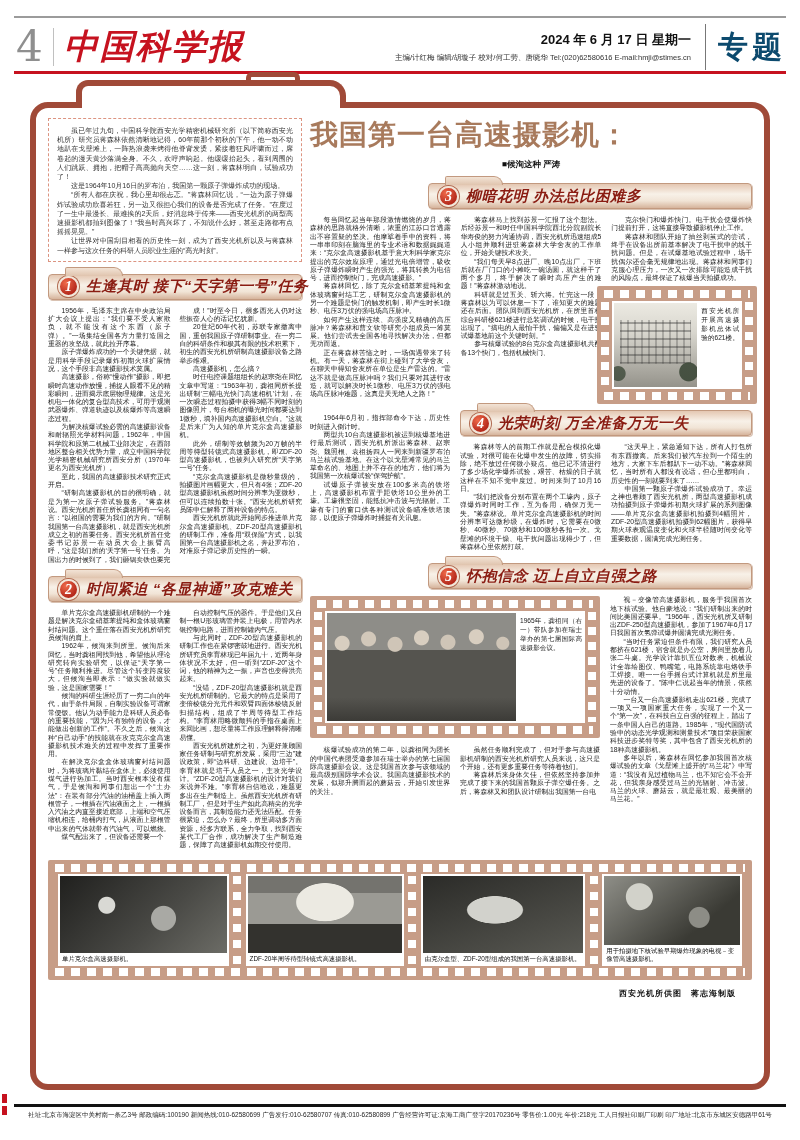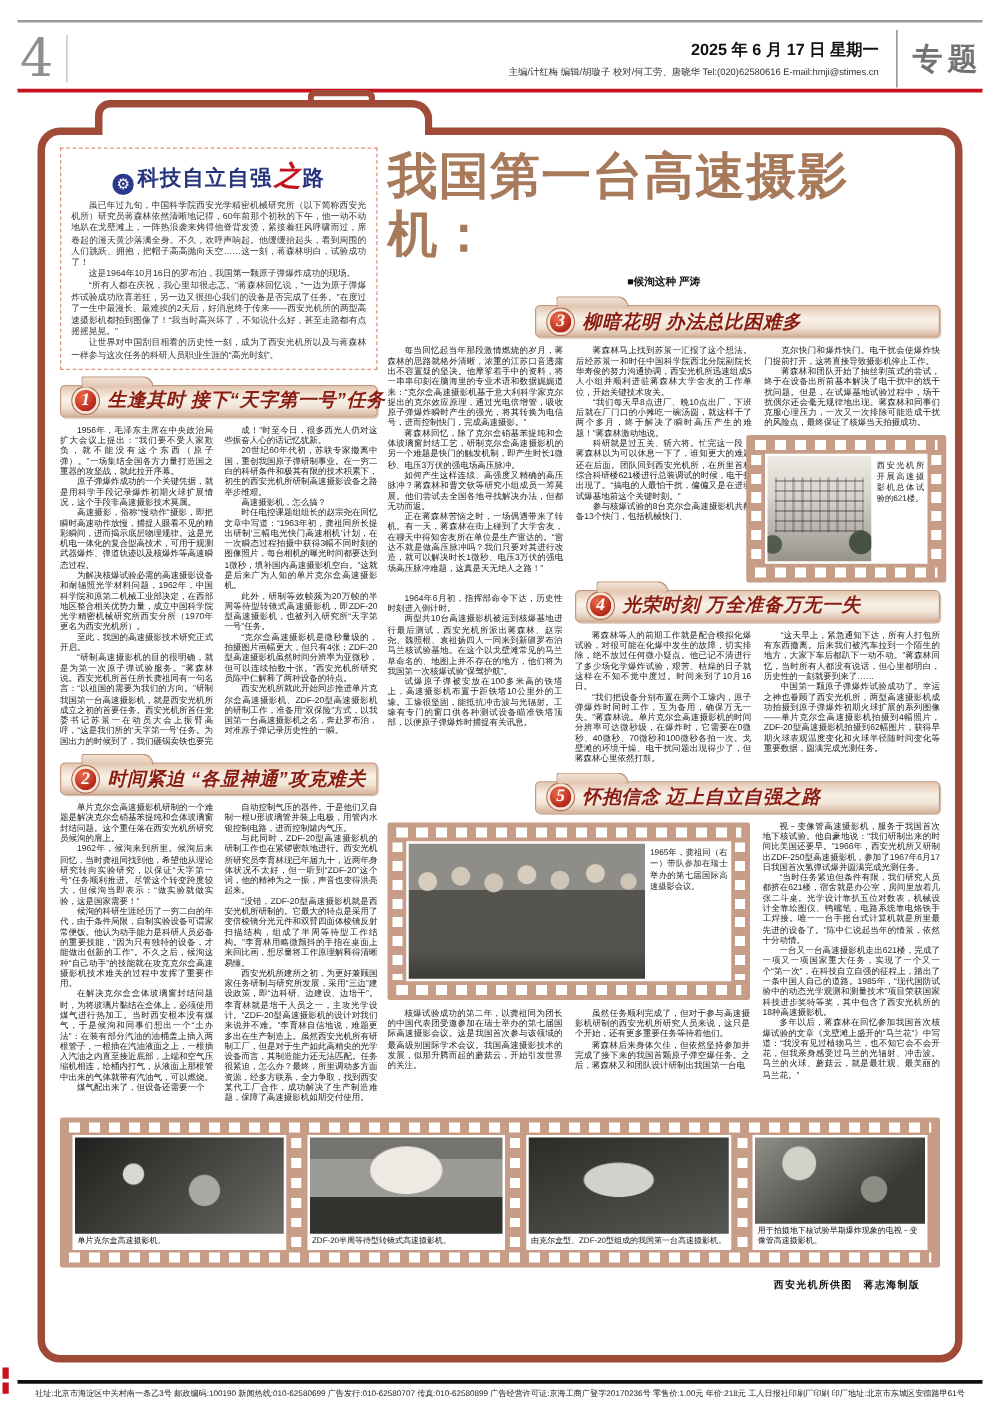--- a/index.html
+++ b/index.html
@@ -12,21 +12,21 @@
   .top-rule { position:absolute; top:16px; left:14px; right:14px; height:2px; background:#9b9b9b; }
   .header { position:absolute; top:25px; left:16px; right:14px; height:44px; display:flex; align-items:center; }
   .pagenum { font-family:"DejaVu Serif", serif; font-size:42px; color:#8f8f8f; line-height:1; }
   .hdiv { width:1px; height:38px; background:#c0c0c0; margin:0 10px; }
   .masthead { font-family:"DejaVu Serif", serif; font-style:italic; font-weight:bold;
     font-size:34px; color:#c6121f; letter-spacing:2px; }
   .header-right { margin-left:auto; text-align:right; padding-right:12px; }
   .date { font-size:13px; font-weight:bold; color:#111; }
   .staff { font-size:7.5px; color:#333; margin-top:4px; }
   .hdiv2 { width:1px; height:46px; background:#777; margin:0 12px 0 2px; }
-  .section-tag { font-size:24px; font-weight:bold; color:#737373; letter-spacing:4px; }
+  .section-tag { font-size:30px; font-weight:bold; color:#0c4a6e; letter-spacing:4px; }
   .red-rule { position:absolute; top:71px; left:14px; right:14px; height:3px; background:#c6121f; }
 
   
   .frame { position:absolute; top:102px; left:30px; width:740px; height:988px;
     border:6px solid #a04a38; border-radius:18px; background:#fff; }
   .cam-hump { position:absolute; top:-28px; left:40px; width:270px; height:28px;
     background:#fff; border:6px solid #a04a38; border-bottom:none; border-radius:12px 16px 0 0; }
   .cam-knob { position:absolute; top:-36px; left:210px; width:54px; height:12px;
     background:#fff; border:5px solid #a04a38; border-bottom:none; border-radius:6px 6px 0 0; }
 
@@ -61,21 +61,21 @@
     font-size:14px; line-height:17px; text-align:center; margin:0 7px 0 9px; }
   .b-title { font-size:15px; font-weight:bold; color:#8a1c12; letter-spacing:0.5px; white-space:nowrap;font-style:italic; }
   .banner-right { margin-left:118px; }
 
   .cols { display:flex; gap:10px; }
   .cols .col { flex:1; min-width:0; }
   .left-region .cols { gap:9px; }
 
   
   .hl1, .hl2 { font-weight:bold; color:#a87a5c; letter-spacing:1px; line-height:1.18; }
-  .hl1 { font-size:40px; }
+  .hl1 { font-size:28px; }
   .hl2 { font-size:36px; text-align:right; padding-right:4px; }
   .byline { text-align:center; font-size:8.5px; font-weight:bold; color:#111; margin:8px 0 2px; }
 
   
   .fs { position:relative; background:#c79d87; border-radius:2px; }
   .fs .hole-t, .fs .hole-b { position:absolute; left:7px; right:7px; height:8px;
     background-image:repeating-linear-gradient(90deg,#fff 0 9px, rgba(0,0,0,0) 9px 16px); }
   .fs .hole-t { top:4px; } .fs .hole-b { bottom:4px; }
   .fs .hole-l, .fs .hole-r { position:absolute; top:16px; bottom:16px; width:8px;
     background-image:repeating-linear-gradient(180deg,#fff 0 8px, rgba(0,0,0,0) 8px 15px); }
@@ -152,40 +152,38 @@
   .rm1 { top:1094px; } .rm2 { top:1106px; }
 </style>
 </head>
 <body>
 
 <div class="top-rule"></div>
 
 <div class="header">
   <div class="pagenum">4</div>
   <div class="hdiv"></div>
+  <div class="masthead">中国科学报</div>
   <div class="header-right">
-    <div class="date">2025 年 6 月 17 日 星期一</div>
+    <div class="date">2024 年 6 月 17 日 星期一</div>
     <div class="staff">主编/计红梅 编辑/胡璇子 校对/何工劳、唐晓华 Tel:(020)62580616 E-mail:hmji@stimes.cn</div>
   </div>
   <div class="hdiv2"></div>
   <div class="section-tag">专题</div>
 </div>
 <div class="red-rule"></div>
 
 <div class="frame">
   <div class="cam-knob"></div>
   <div class="cam-hump"></div>
 
   <div class="main-cols">
 
     <div class="left-region">
       <div class="intro-box">
-        <div class="intro-logo">
-          <span class="gear">⚙</span><span class="logo-blue">科技自立自强</span><span class="logo-red">之</span><span class="logo-blue">路</span>
-        </div>
         <div class="body">
             <p>虽已年过九旬，中国科学院西安光学精密机械研究所（以下简称西安光机所）研究员蒋森林依然清晰地记得，60年前那个初秋的下午，他一动不动地趴在戈壁滩上，一阵热浪袭来烤得他脊背发烫，紧接着狂风呼啸而过，席卷起的漫天黄沙落满全身。不久，欢呼声响起。他缓缓抬起头，看到周围的人们跳跃、拥抱，把帽子高高抛向天空……这一刻，蒋森林明白，试验成功了！</p>
             <p>这是1964年10月16日的罗布泊，我国第一颗原子弹爆炸成功的现场。</p>
             <p>“所有人都在庆祝，我心里却很忐忑。”蒋森林回忆说，“一边为原子弹爆炸试验成功欣喜若狂，另一边又很担心我们的设备是否完成了任务。”在度过了一生中最漫长、最难挨的2天后，好消息终于传来——西安光机所的两型高速摄影机都拍到图像了！“我当时高兴坏了，不知说什么好，甚至走路都有点摇摇晃晃。”</p>
             <p>让世界对中国刮目相看的历史性一刻，成为了西安光机所以及与蒋森林一样参与这次任务的科研人员职业生涯的“高光时刻”。</p>
           </div>
       </div>
 
       <div class="banner">
         <span class="b-hump"></span>

